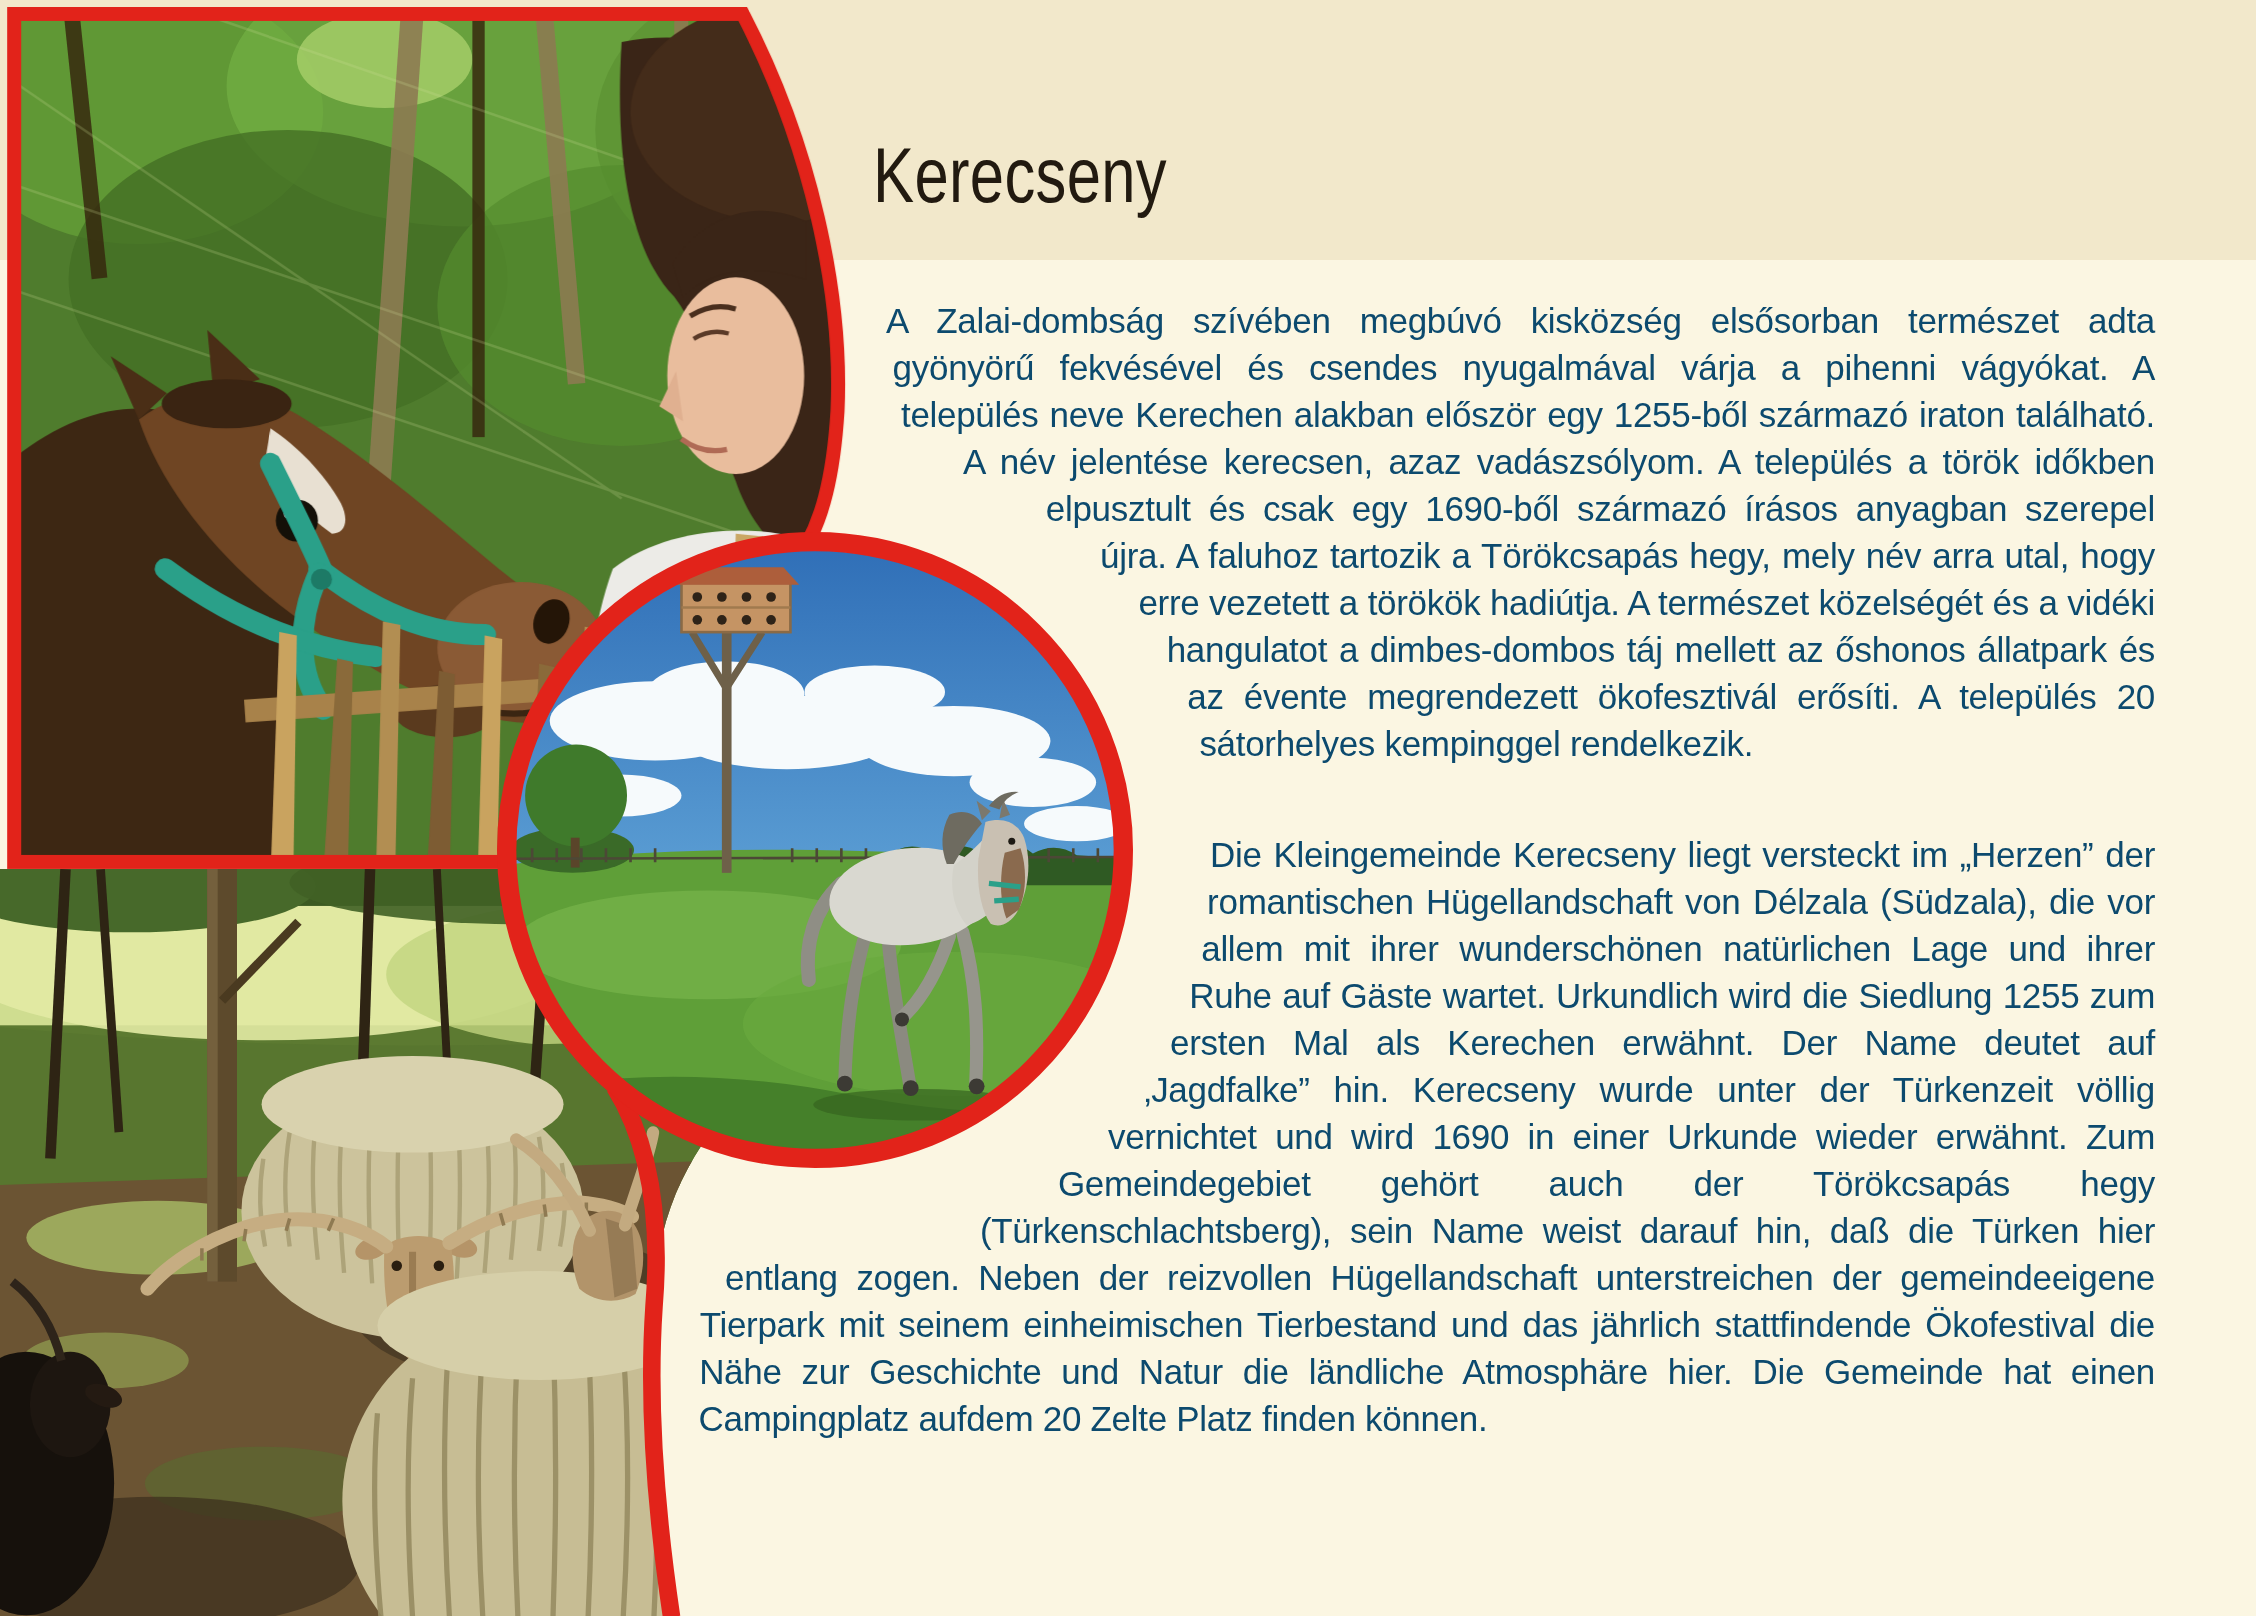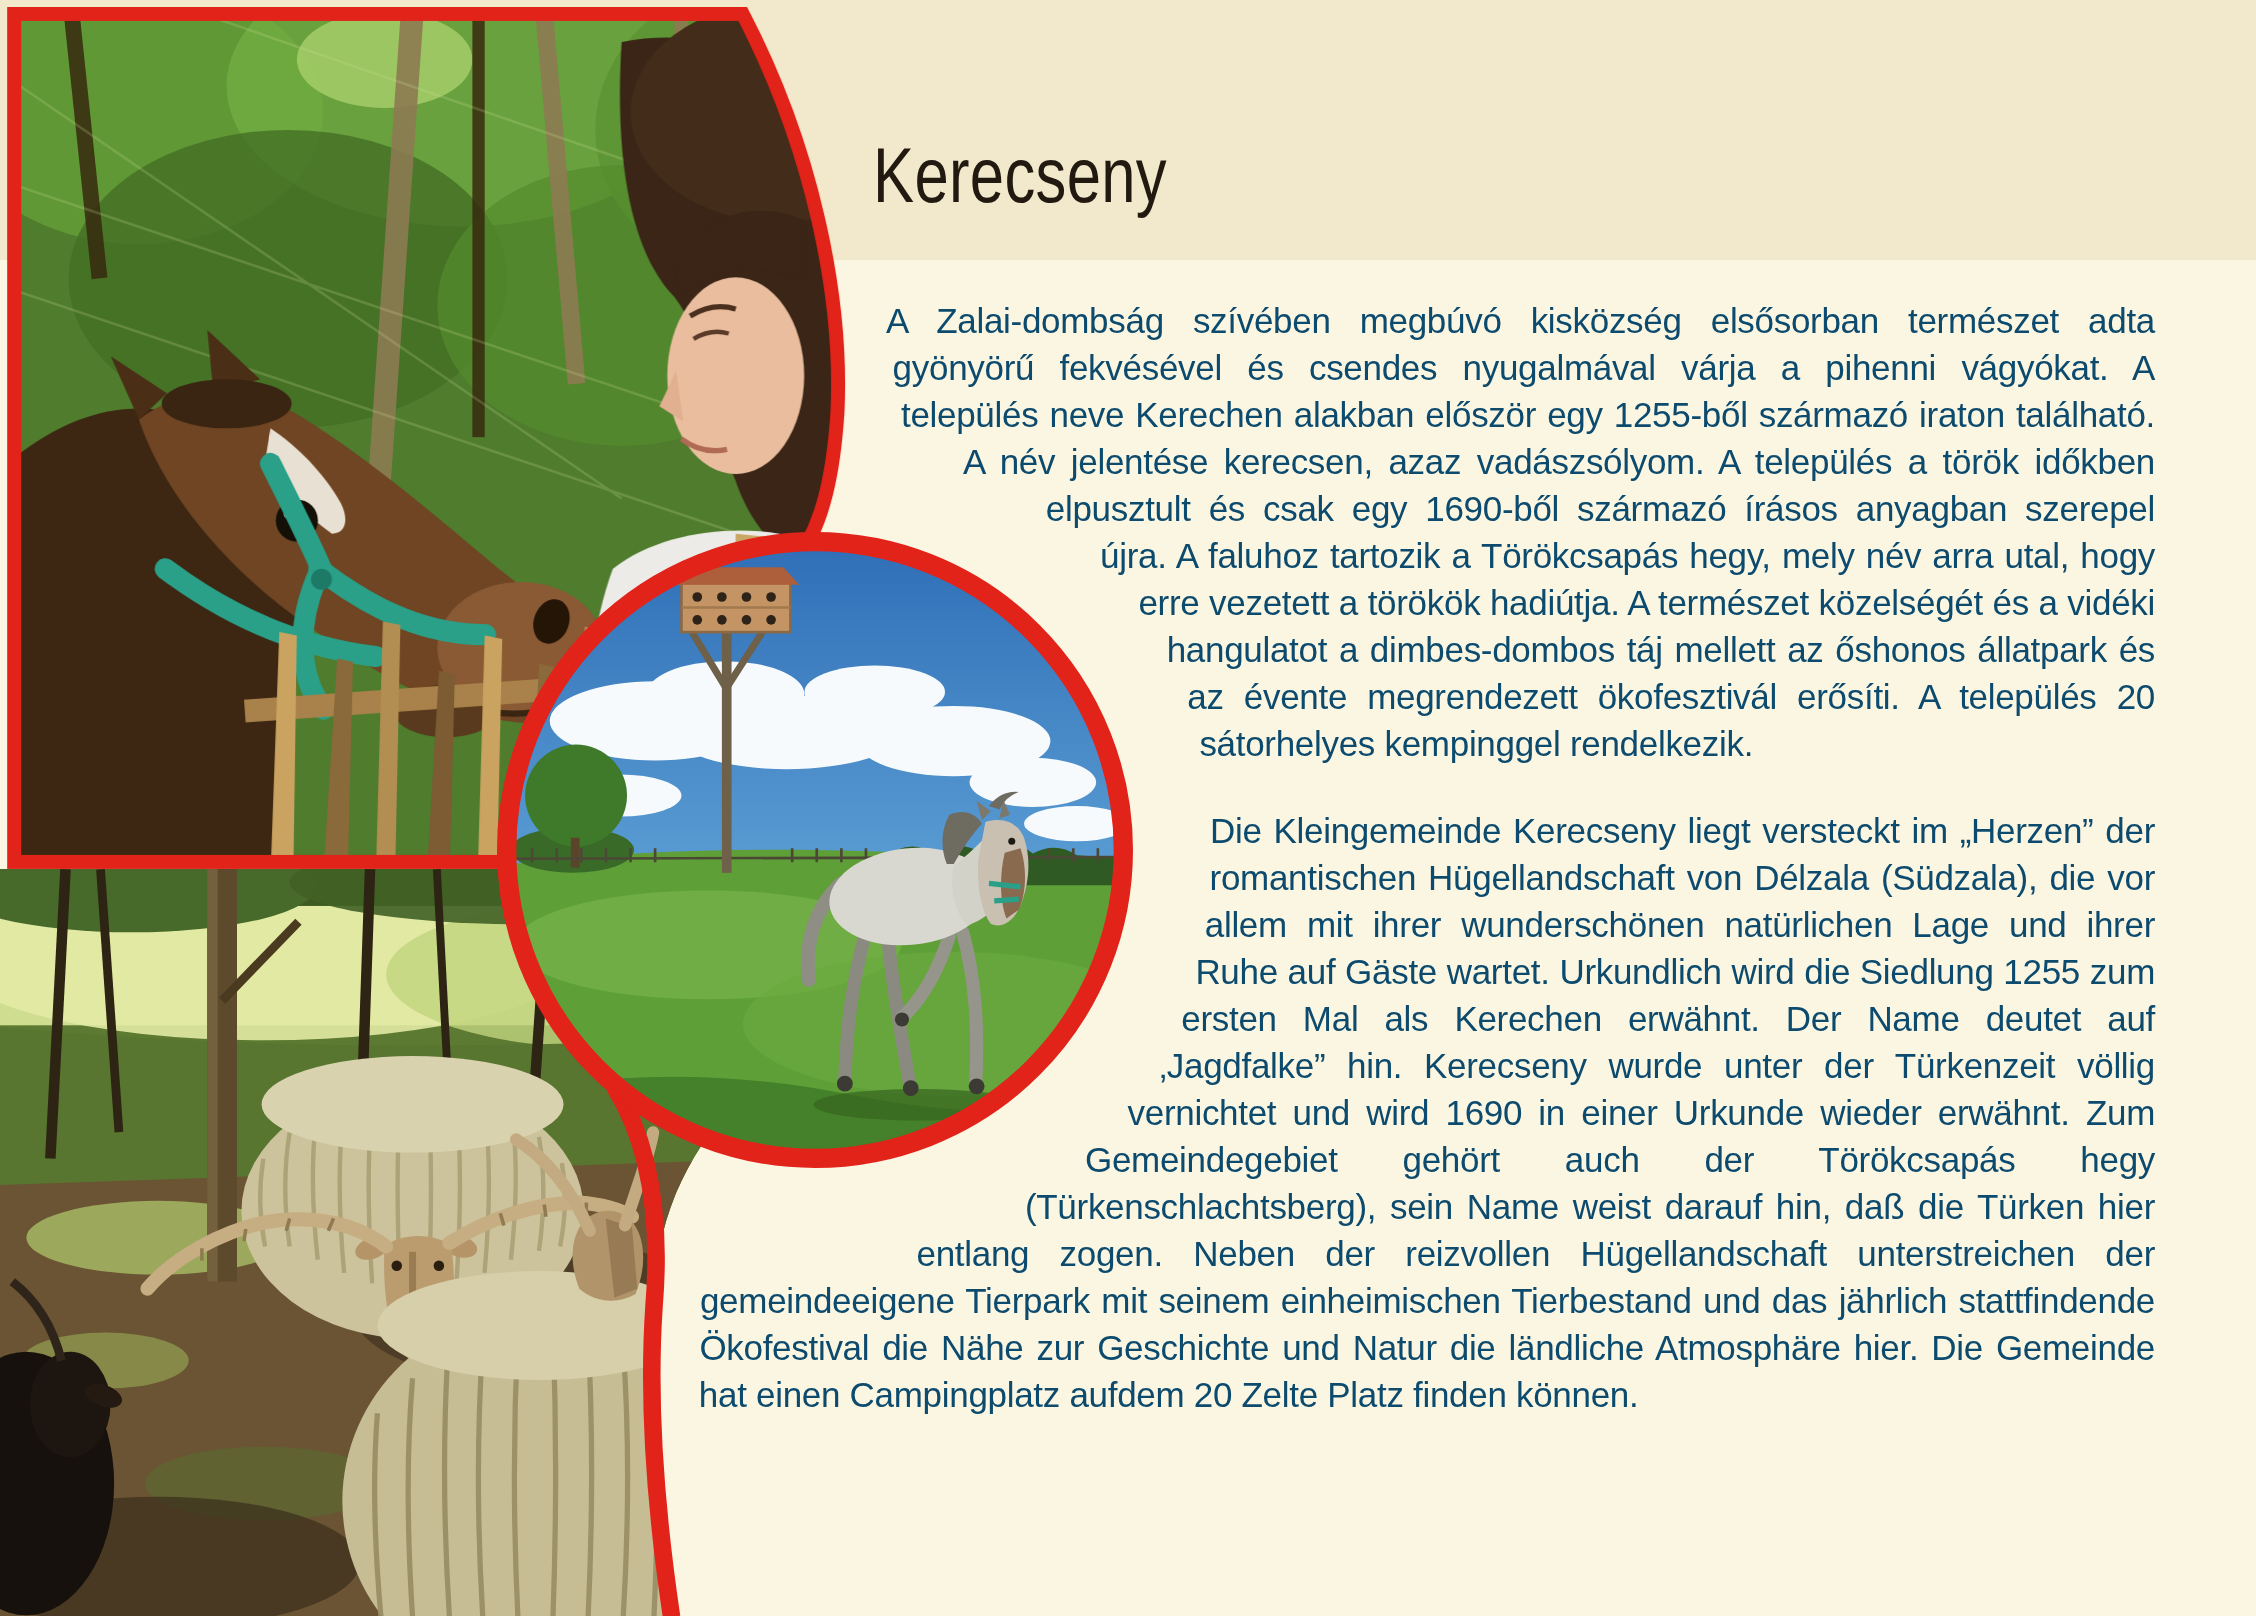--- a/index.html
+++ b/index.html
@@ -12,21 +12,21 @@
   .flow{position:absolute;left:0;top:260px;width:2257px;height:1357px;z-index:1;
       color:#0c4a6e;font-size:35px;line-height:47px;letter-spacing:-0.3px;}
   .shape{float:left;width:1229px;height:1357px;
       shape-outside:polygon(0px 0px,878px 0px,888px 105px,904px 195px,
         949px 219px,1000px 241px,1068px 287px,1117px 336px,1157px 392px,
         1186px 455px,1203px 521px,1210px 590px,1203px 658px,1186px 725px,
         1157px 787px,1117px 844px,1068px 893px,1012px 932px,950px 961px,
         883px 979px,815px 985px,715px 995px,700px 1014px,696px 1357px,0px 1357px);}
   .flow p{margin:0 102px 0 0;text-align:justify;text-align-last:left;}
   .flow p.hu{margin-top:37px;}
-  .flow p.de{margin-top:40px;}
+  .flow p.de{margin-top:64px;}
   .photo{position:absolute;z-index:2;}
   #photoA{left:7px;top:7px;}
   #photoC{left:0px;top:869px;}
   #circlePhoto{left:497px;top:532px;}
   #sweep{left:0;top:0;z-index:2;pointer-events:none;}
 </style>
 </head>
 <body>
 
 <div class="page">

